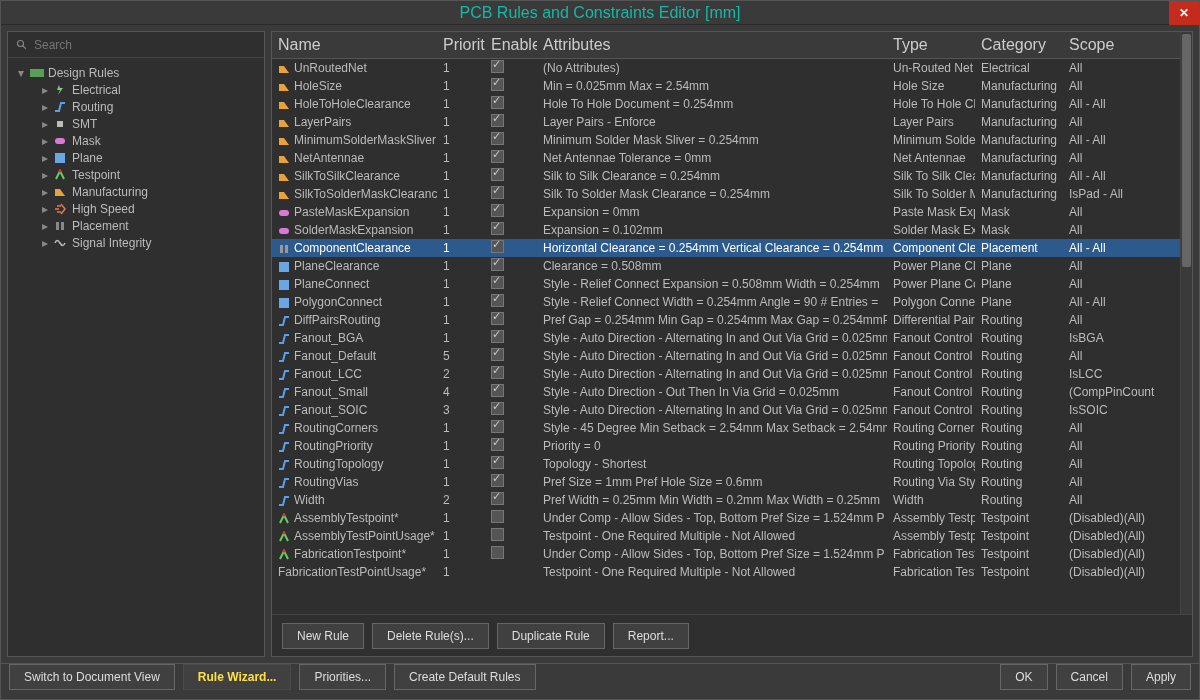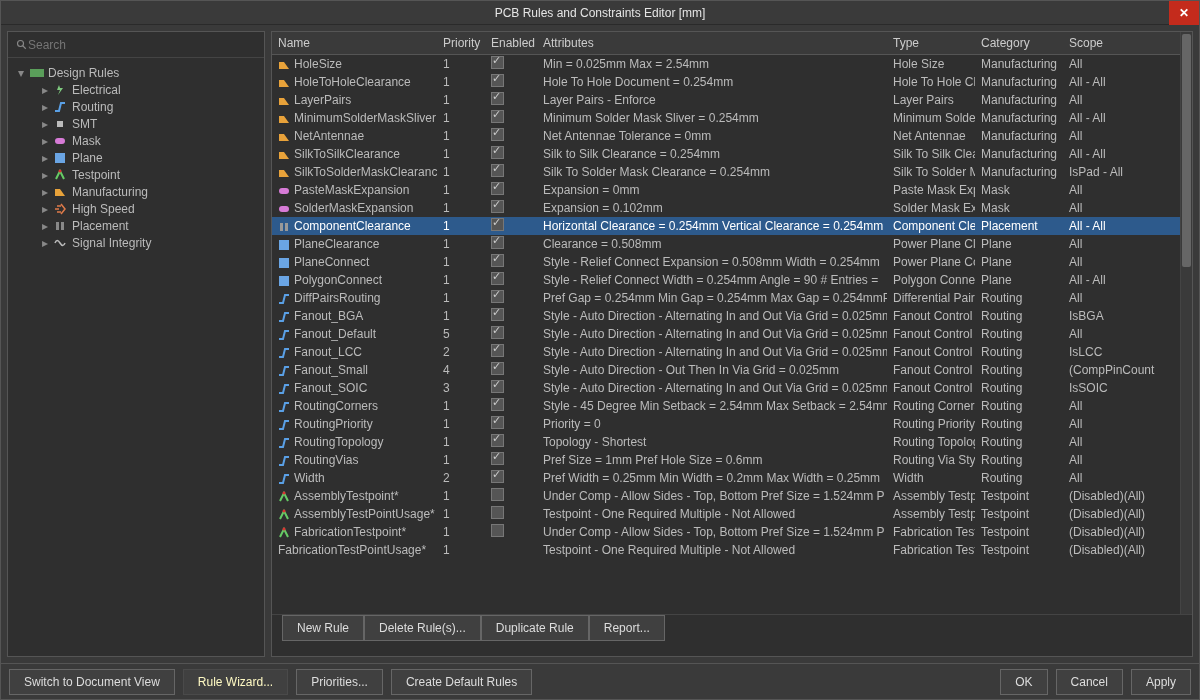--- a/index.html
+++ b/index.html
@@ -1,47 +1,47 @@
 <!DOCTYPE html>
 <html><head>
 <meta charset="utf-8">
 <style>
 * { box-sizing: border-box; margin: 0; padding: 0; }
 body { font-family: -apple-system, "Segoe UI", Arial, sans-serif; font-size: 12px; background: #3a3a3a; color: #ccc; overflow: hidden; width: 1200px; height: 700px; }
 .window { width: 1200px; height: 700px; display: flex; flex-direction: column; border: 1px solid #555; }
 .titlebar { height: 24px; background: #3a3a3a; display: flex; align-items: center; justify-content: center; position: relative; border-bottom: 1px solid #2a2a2a; }
-.titlebar .title { color: #e5e5e5; font-size: 12px; }
+.titlebar .title { color: #14b8a6; font-size: 16px; }
 .titlebar .close { position: absolute; right: 0; top: 0; width: 30px; height: 24px; background: #c42b1c; color: #fff; display: flex; align-items: center; justify-content: center; font-weight: bold; cursor: pointer; }
 .body { flex: 1; display: flex; padding: 6px; gap: 6px; background: #3a3a3a; overflow: hidden; }
 .sidebar { width: 258px; display: flex; flex-direction: column; background: #2f2f2f; border: 1px solid #555; }
-.search { display: flex; align-items: center; padding: 4px 8px; border-bottom: 1px solid #444; color: #888; height: 26px; }
+.search { display: flex; align-items: center; padding: 4px 8px; border-bottom: 1px solid #444; color: #888; gap: 6px; height: 26px; }
 .search .sicon { width: 12px; height: 12px; display: inline-block; }
 .search input { flex: 1; background: transparent; border: none; color: #ccc; outline: none; font-size: 12px; }
 .tree { flex: 1; padding: 6px 4px; overflow: auto; }
 .tree-row { display: flex; align-items: center; height: 17px; gap: 4px; padding-left: 4px; color: #bbb; cursor: pointer; }
 .tree-row .tw { display: inline-block; width: 10px; text-align: center; color: #888; }
 .tree-row .ticon { width: 14px; height: 12px; display: inline-block; }
 .tree-row.root { font-weight: normal; }
 .tree-row.child { padding-left: 28px; }
 .main { flex: 1; display: flex; flex-direction: column; background: #2f2f2f; border: 1px solid #555; overflow: hidden; }
 .grid-wrap { flex: 1; display: flex; overflow: hidden; }
 .grid { flex: 1; overflow: auto; }
 .grid table { width: 100%; border-collapse: collapse; table-layout: fixed; }
-.grid th { text-align: left; padding: 4px 6px; background: #3a3a3a; color: #ccc; font-weight: normal; border-bottom: 1px solid #555; position: sticky; top: 0; height: 20px; font-size:12px;}
+.grid th { text-align: left; padding: 4px 6px; background: #3a3a3a; color: #ccc; font-weight: normal; border-bottom: 1px solid #555; position: sticky; top: 0; height: 20px; font-size:16px;}
 .grid td { padding: 1px 6px; height: 17px; border: none; white-space: nowrap; overflow: hidden; text-overflow: clip; color: #bbb; font-size: 12px; }
 .grid tr.sel td { background: #2d5a8c; color: #fff; }
 .chk { display: inline-block; width: 13px; height: 13px; background: #555; border: 1px solid #777; position: relative; }
 .chk.on::after { content: "✓"; position: absolute; top: -3px; left: 0; color: #ccc; font-size: 11px; }
 .ricon { display: inline-block; width: 12px; height: 12px; vertical-align: middle; margin-right: 4px; }
 .scrollbar { width: 12px; background: #3a3a3a; border-left: 1px solid #444; position: relative; }
 .scrollbar .thumb { position: absolute; left: 1px; right: 1px; top: 2px; height: 40%; background: #666; border-radius: 2px; }
-.rule-buttons { height: 42px; display: flex; align-items: flex-start; padding: 0 10px; border-top: 1px solid #444; }
+.rule-buttons { height: 42px; display: flex; align-items: center; gap: 8px; padding: 0 10px; border-top: 1px solid #444; }
 .btn { background: #404040; border: 1px solid #666; color: #ddd; padding: 5px 14px; font-size: 12px; cursor: pointer; }
-.btn.disabled { color: #fef9c3; border-color: #4a4a4a; cursor: default; }
-.footer { height: 36px; background: #3a3a3a; border-top: 1px solid #555; display: flex; align-items: center; padding: 0 8px; gap: 8px; }
+.btn.disabled { color: #fde047; border-color: #4a4a4a; cursor: default; font-weight: bold; }
+.footer { height: 36px; background: #3a3a3a; border-top: 1px solid #555; display: flex; align-items: flex-start; padding: 0 8px; gap: 8px; }
 .footer .spacer { flex: 1; }
 .col-name { width: 165px; }
 .col-pri { width: 48px; }
 .col-en { width: 52px; }
 .col-attr { width: 350px; }
 .col-type { width: 88px; }
 .col-cat { width: 88px; }
 .col-scope { }
 svg { display: block; }
 </style>
@@ -190,20 +190,31 @@
                   <th>Attributes</th>
                   <th>Type</th>
                   <th>Category</th>
                   <th>Scope</th>
                 </tr>
               </thead>
             <tbody id="grid-body">
                 <tr>
                   <td><span class="ricon"><svg width="12" height="12">
                         <path d="M1 3 L6 3 L11 10 L1 10 Z" fill="#e8a23a"></path>
+                      </svg></span>UnRoutedNet</td>
+                  <td>1</td>
+                  <td><span class="chk on"></span></td>
+                  <td>(No Attributes)</td>
+                  <td>Un-Routed Net</td>
+                  <td>Electrical</td>
+                  <td>All</td>
+                </tr>
+                <tr>
+                  <td><span class="ricon"><svg width="12" height="12">
+                        <path d="M1 3 L6 3 L11 10 L1 10 Z" fill="#e8a23a"></path>
                       </svg></span>HoleSize</td>
                   <td>1</td>
                   <td><span class="chk on"></span></td>
                   <td>Min = 0.025mm   Max = 2.54mm</td>
                   <td>Hole Size</td>
                   <td>Manufacturing</td>
                   <td>All</td>
                 </tr>
                 <tr>
                   <td><span class="ricon"><svg width="12" height="12">

